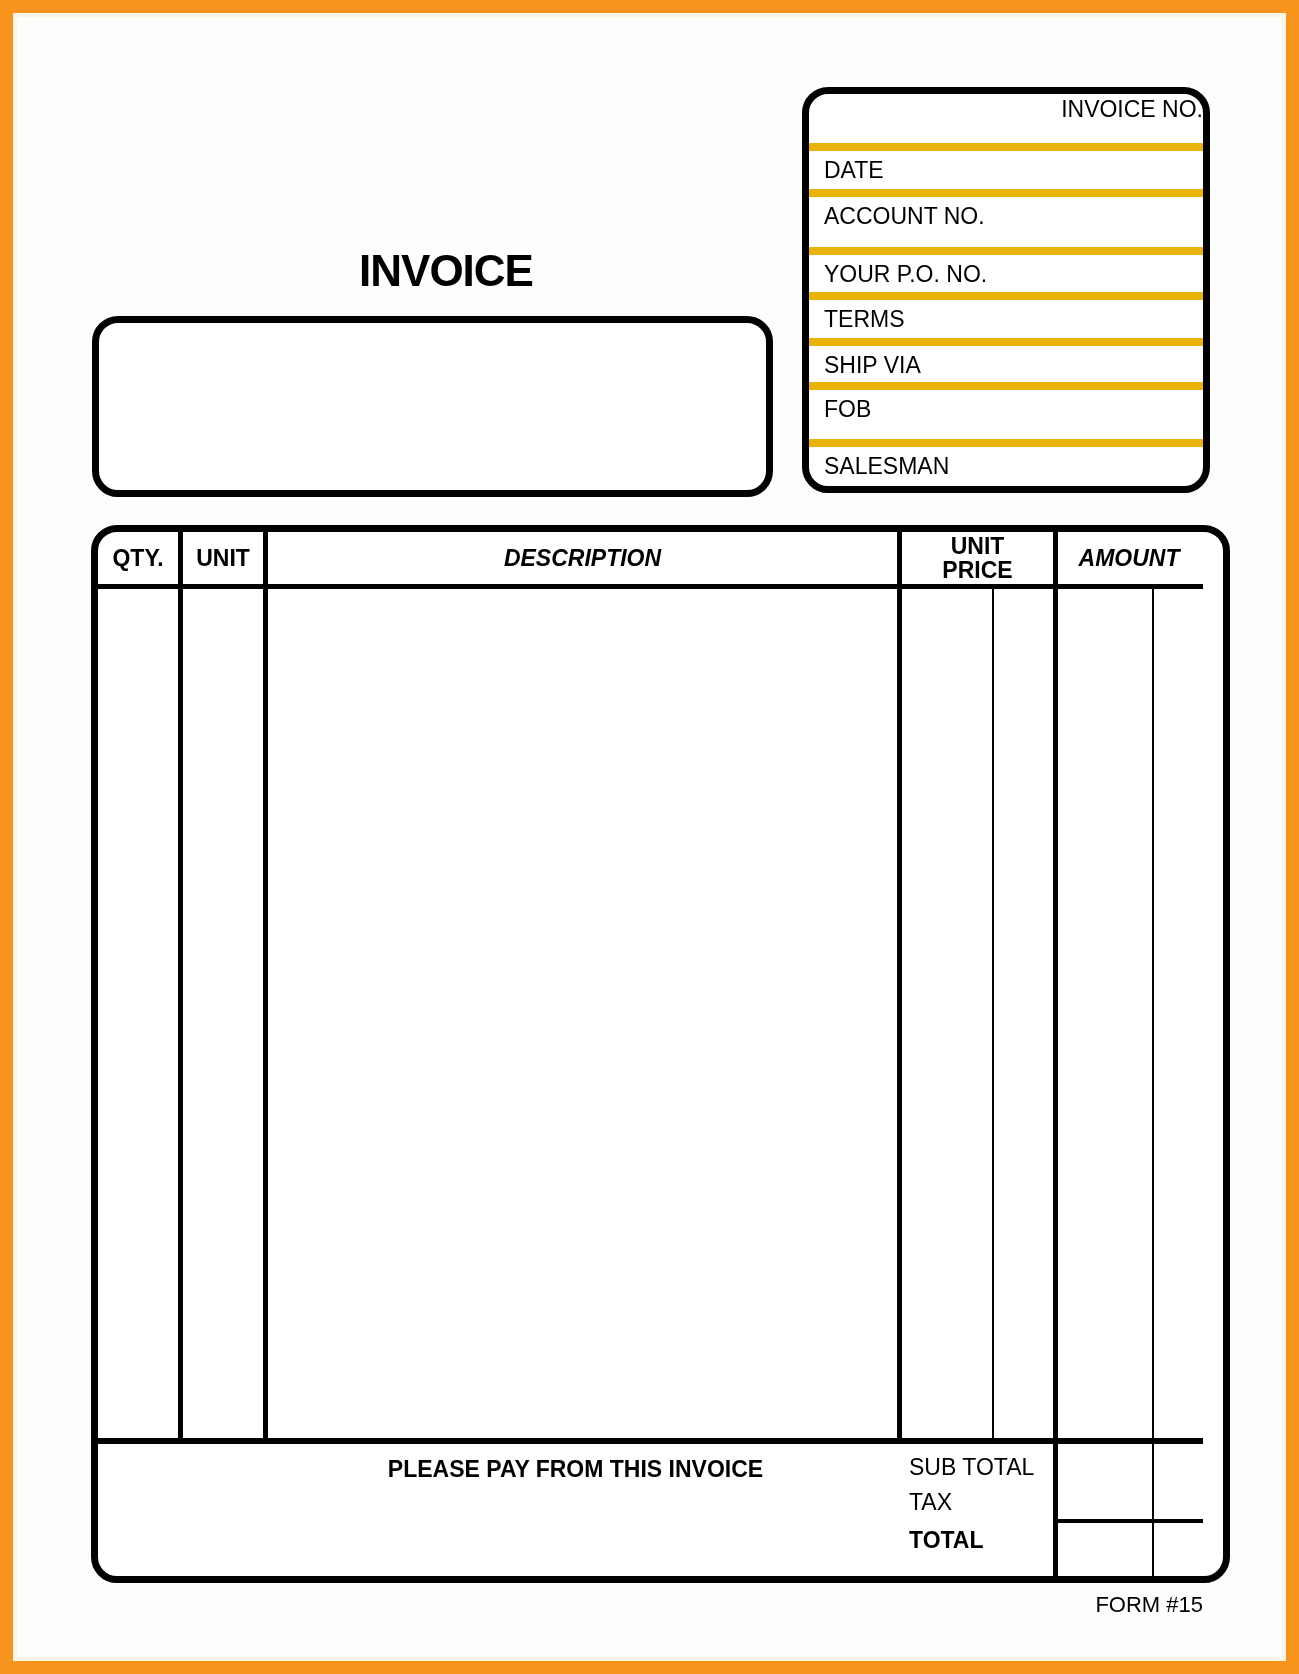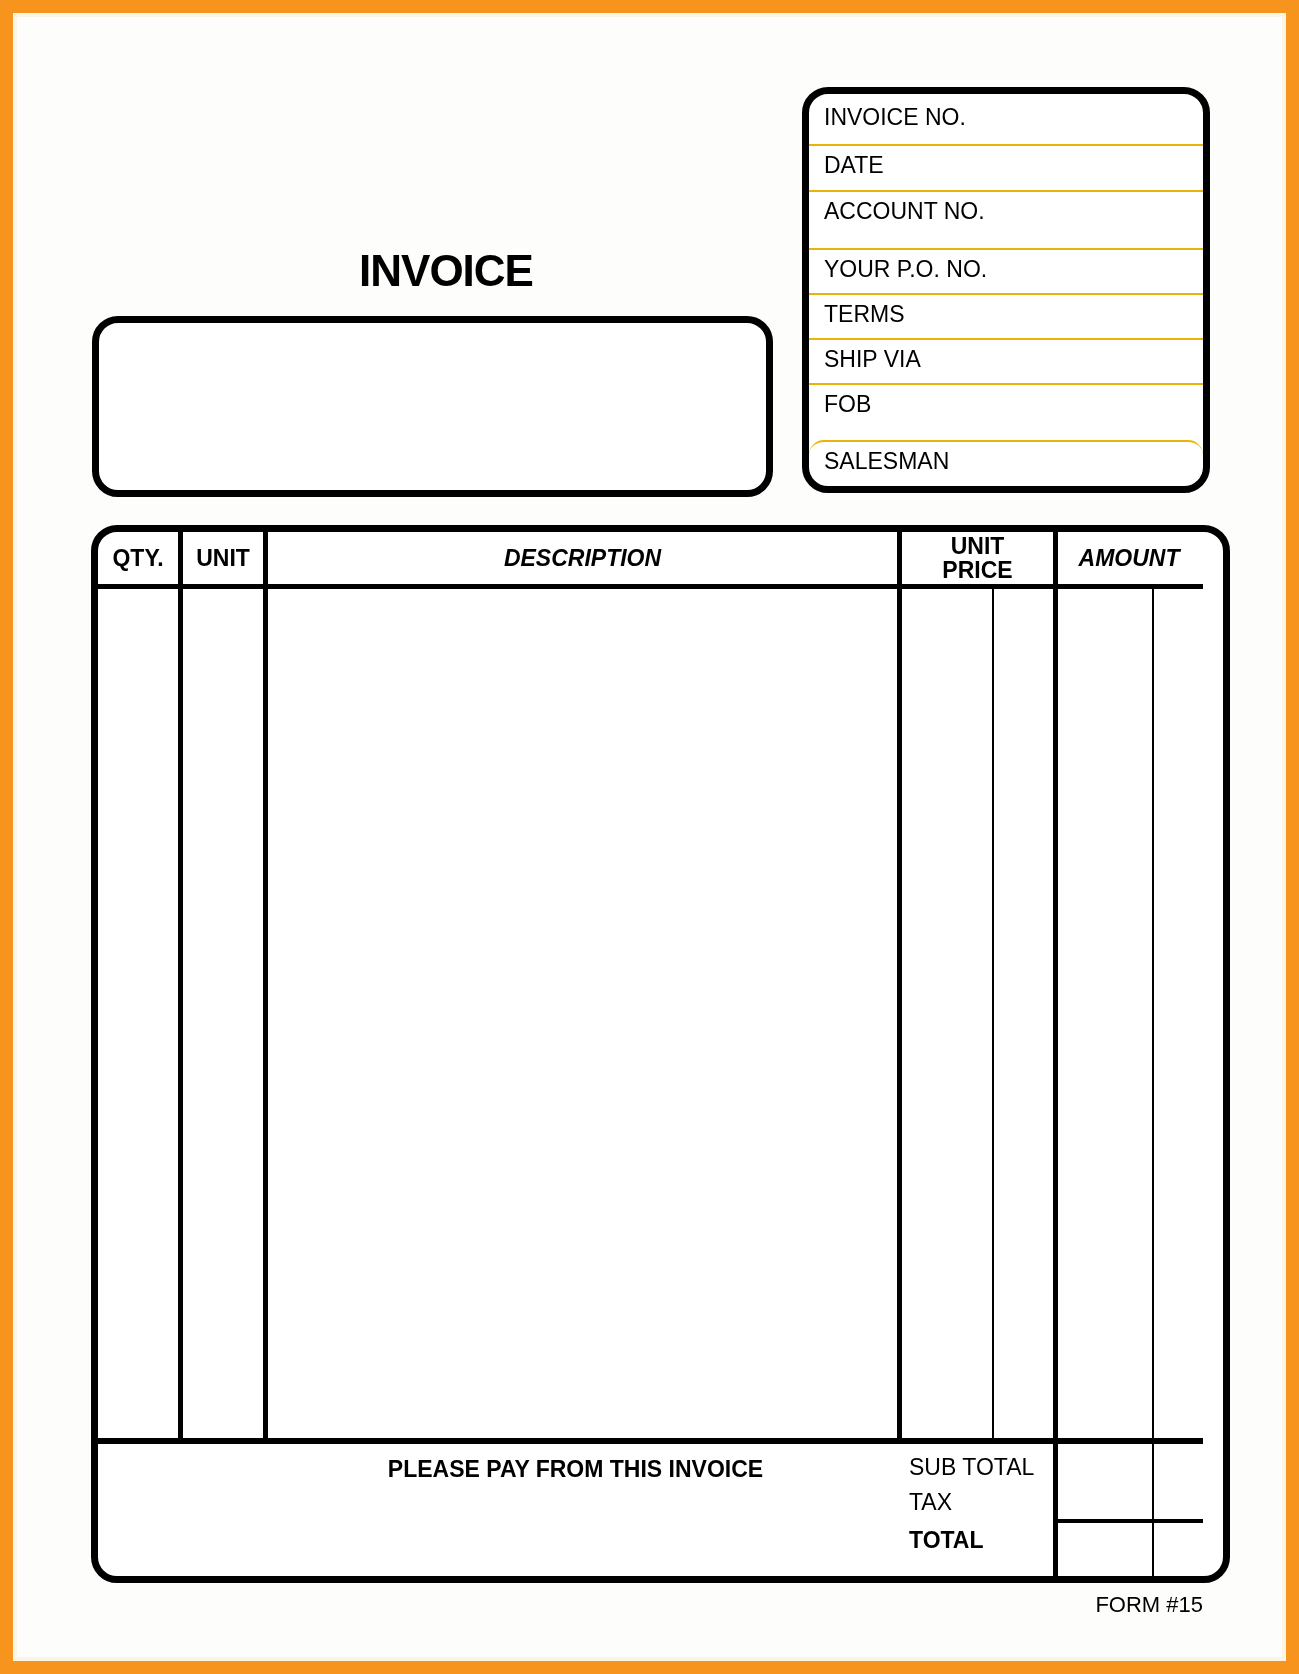--- a/index.html
+++ b/index.html
@@ -23,32 +23,32 @@
     font-size:44px;font-weight:bold;letter-spacing:-1px;
   }
   
   .info-box{
     position:absolute;left:802px;top:87px;width:408px;height:406px;
     box-sizing:border-box;border:7px solid #000;border-radius:26px;
     display:flex;flex-direction:column;overflow:hidden;background:#fff;
   }
   .info-row{
     box-sizing:border-box;
-    border-top:2px solid #eab308;
+    border-top:8px solid #eab308;
     padding:7px 0 0 15px;
     font-size:23px;line-height:1.1;
   }
-  .info-row:nth-child(1){border-top:none;height:55px;padding-top:11px;}
+  .info-row:nth-child(1){border-top:none;height:55px;padding-top:3px;text-align:right;}
   .info-row:nth-child(2){height:51px;}
   .info-row:nth-child(3){height:64px;}
   .info-row:nth-child(4){height:49px;}
   .info-row:nth-child(5){height:50px;}
   .info-row:nth-child(6){height:49px;}
   .info-row:nth-child(7){height:63px;}
-  .info-row:nth-child(8){height:51px;border-radius:15px;}
+  .info-row:nth-child(8){height:51px;}
   
   .addr-box{
     position:absolute;left:92px;top:316px;width:681px;height:181px;
     box-sizing:border-box;border:7px solid #000;border-radius:26px;background:#fff;
   }
   
   .table{
     position:absolute;left:91px;top:525px;width:1139px;height:1058px;
     box-sizing:border-box;border:7px solid #000;border-radius:26px;
     background:#fff;overflow:hidden;

